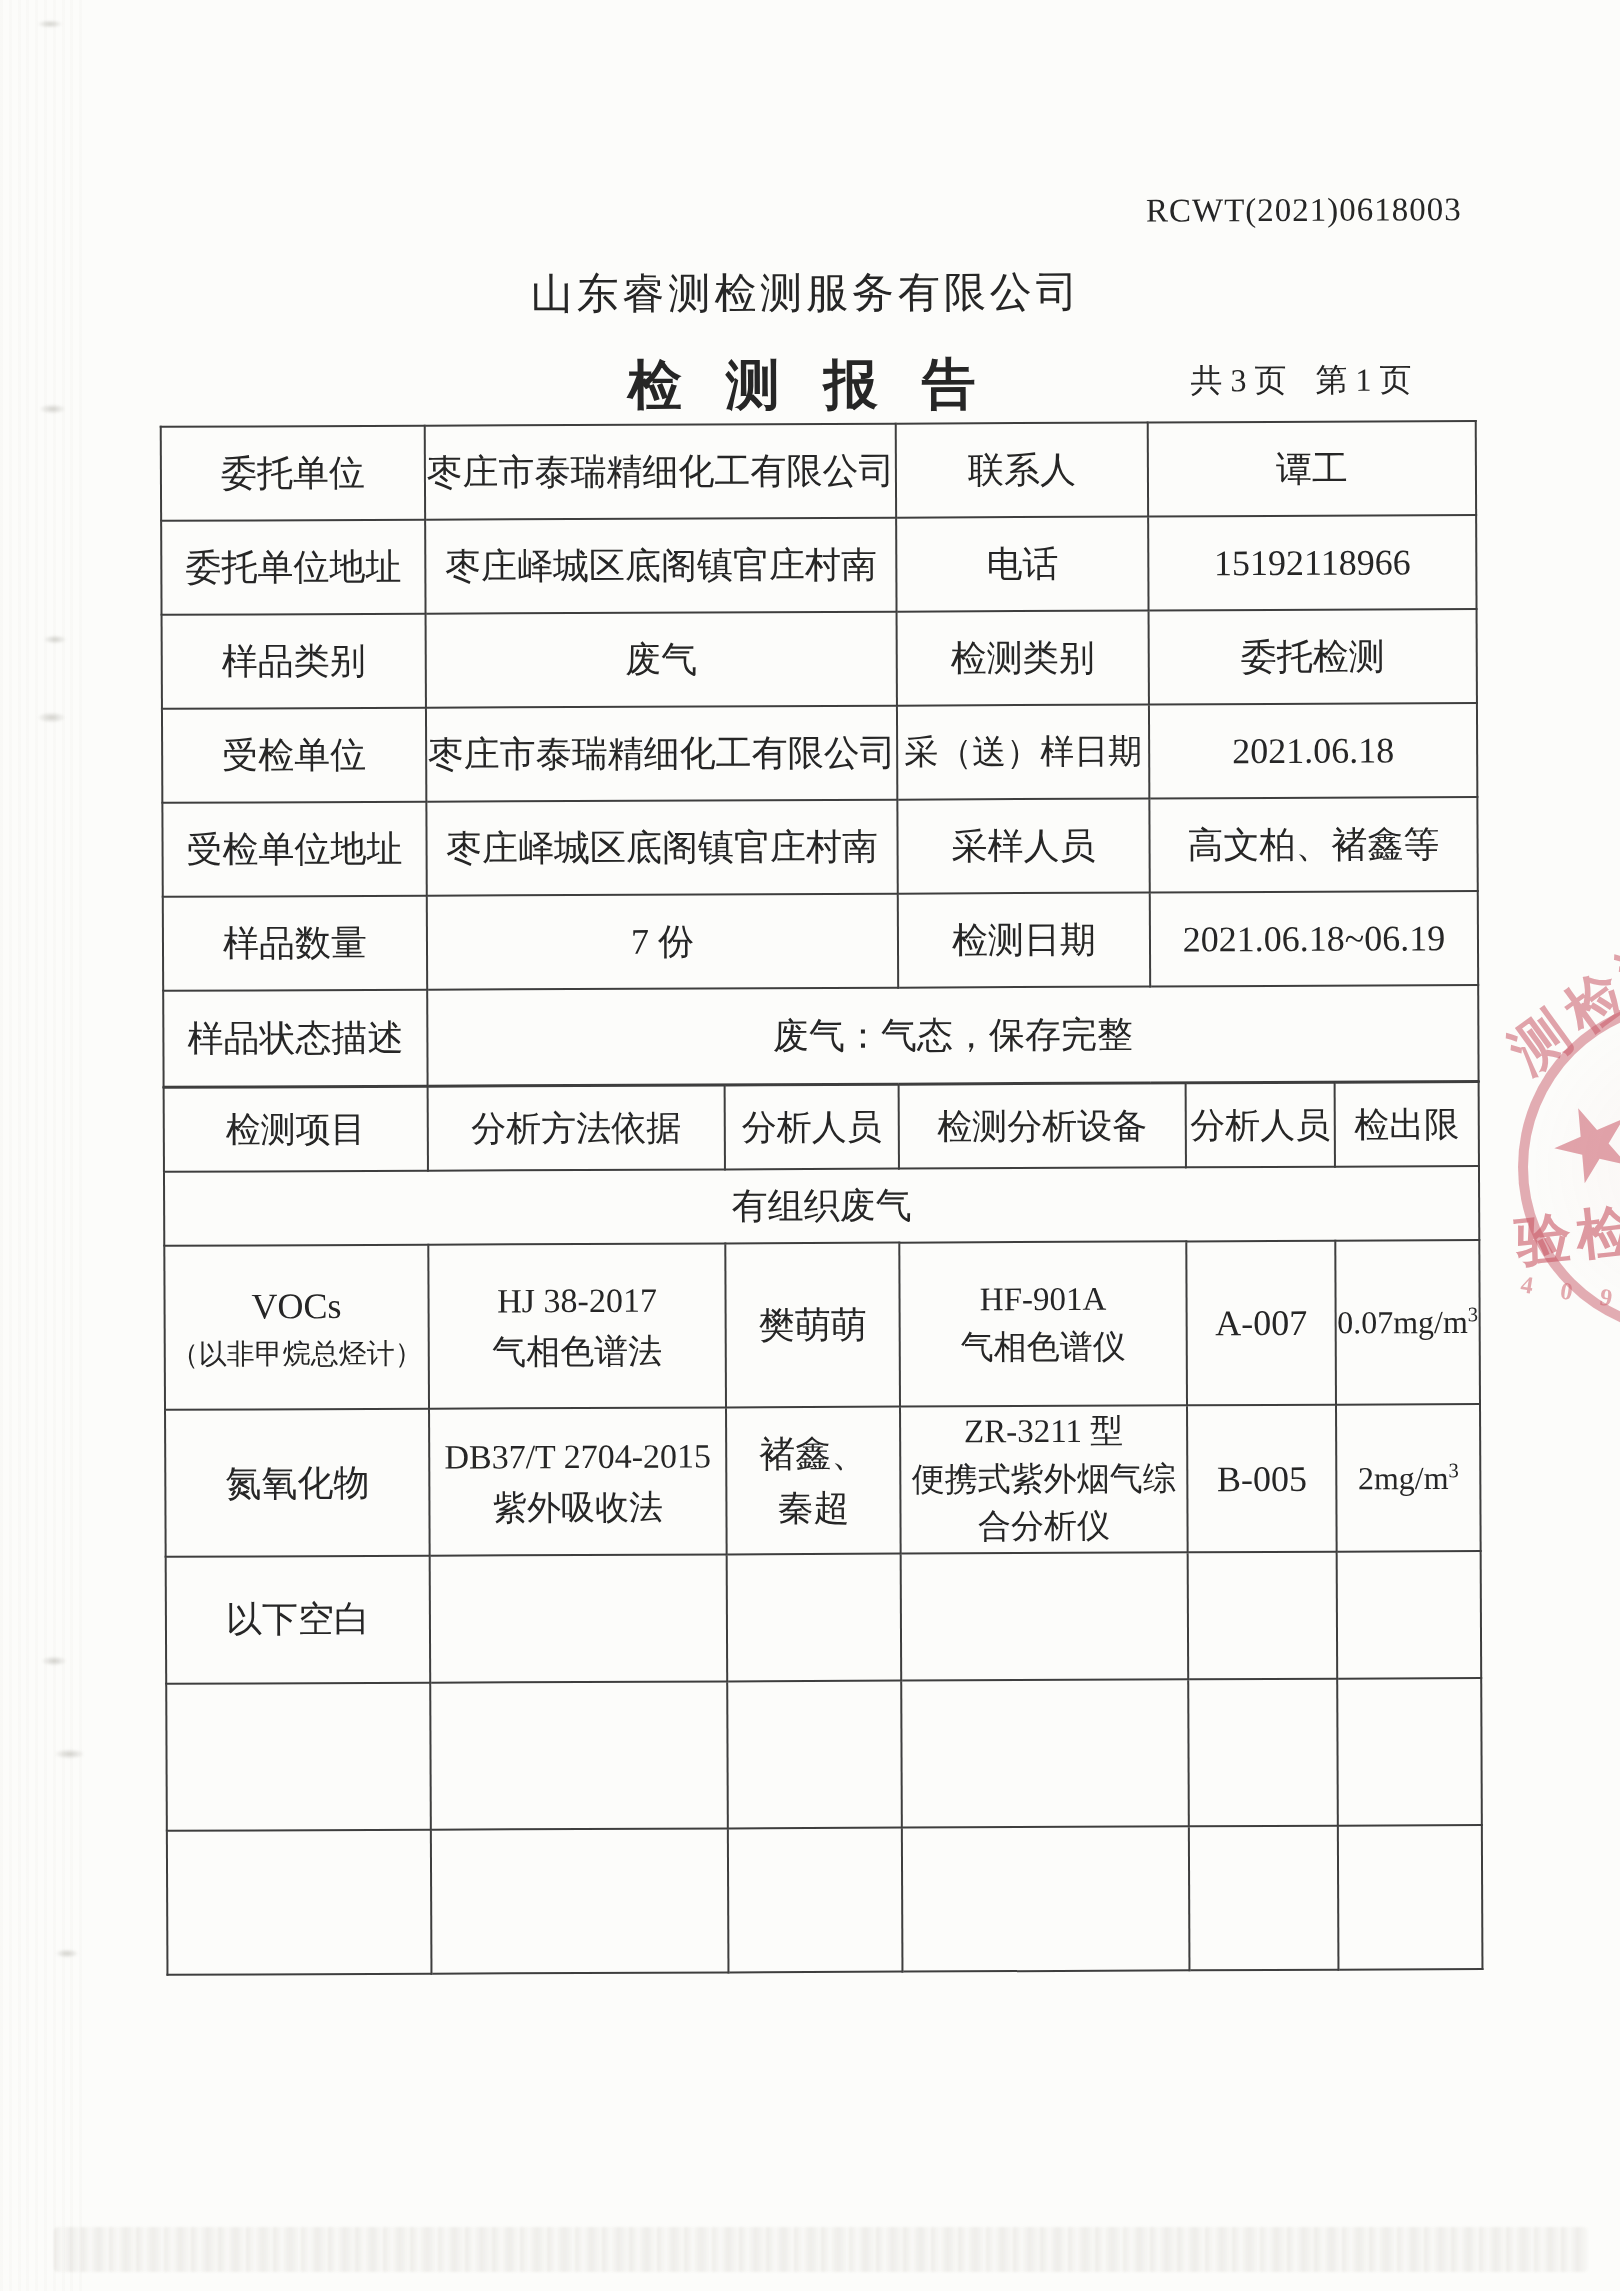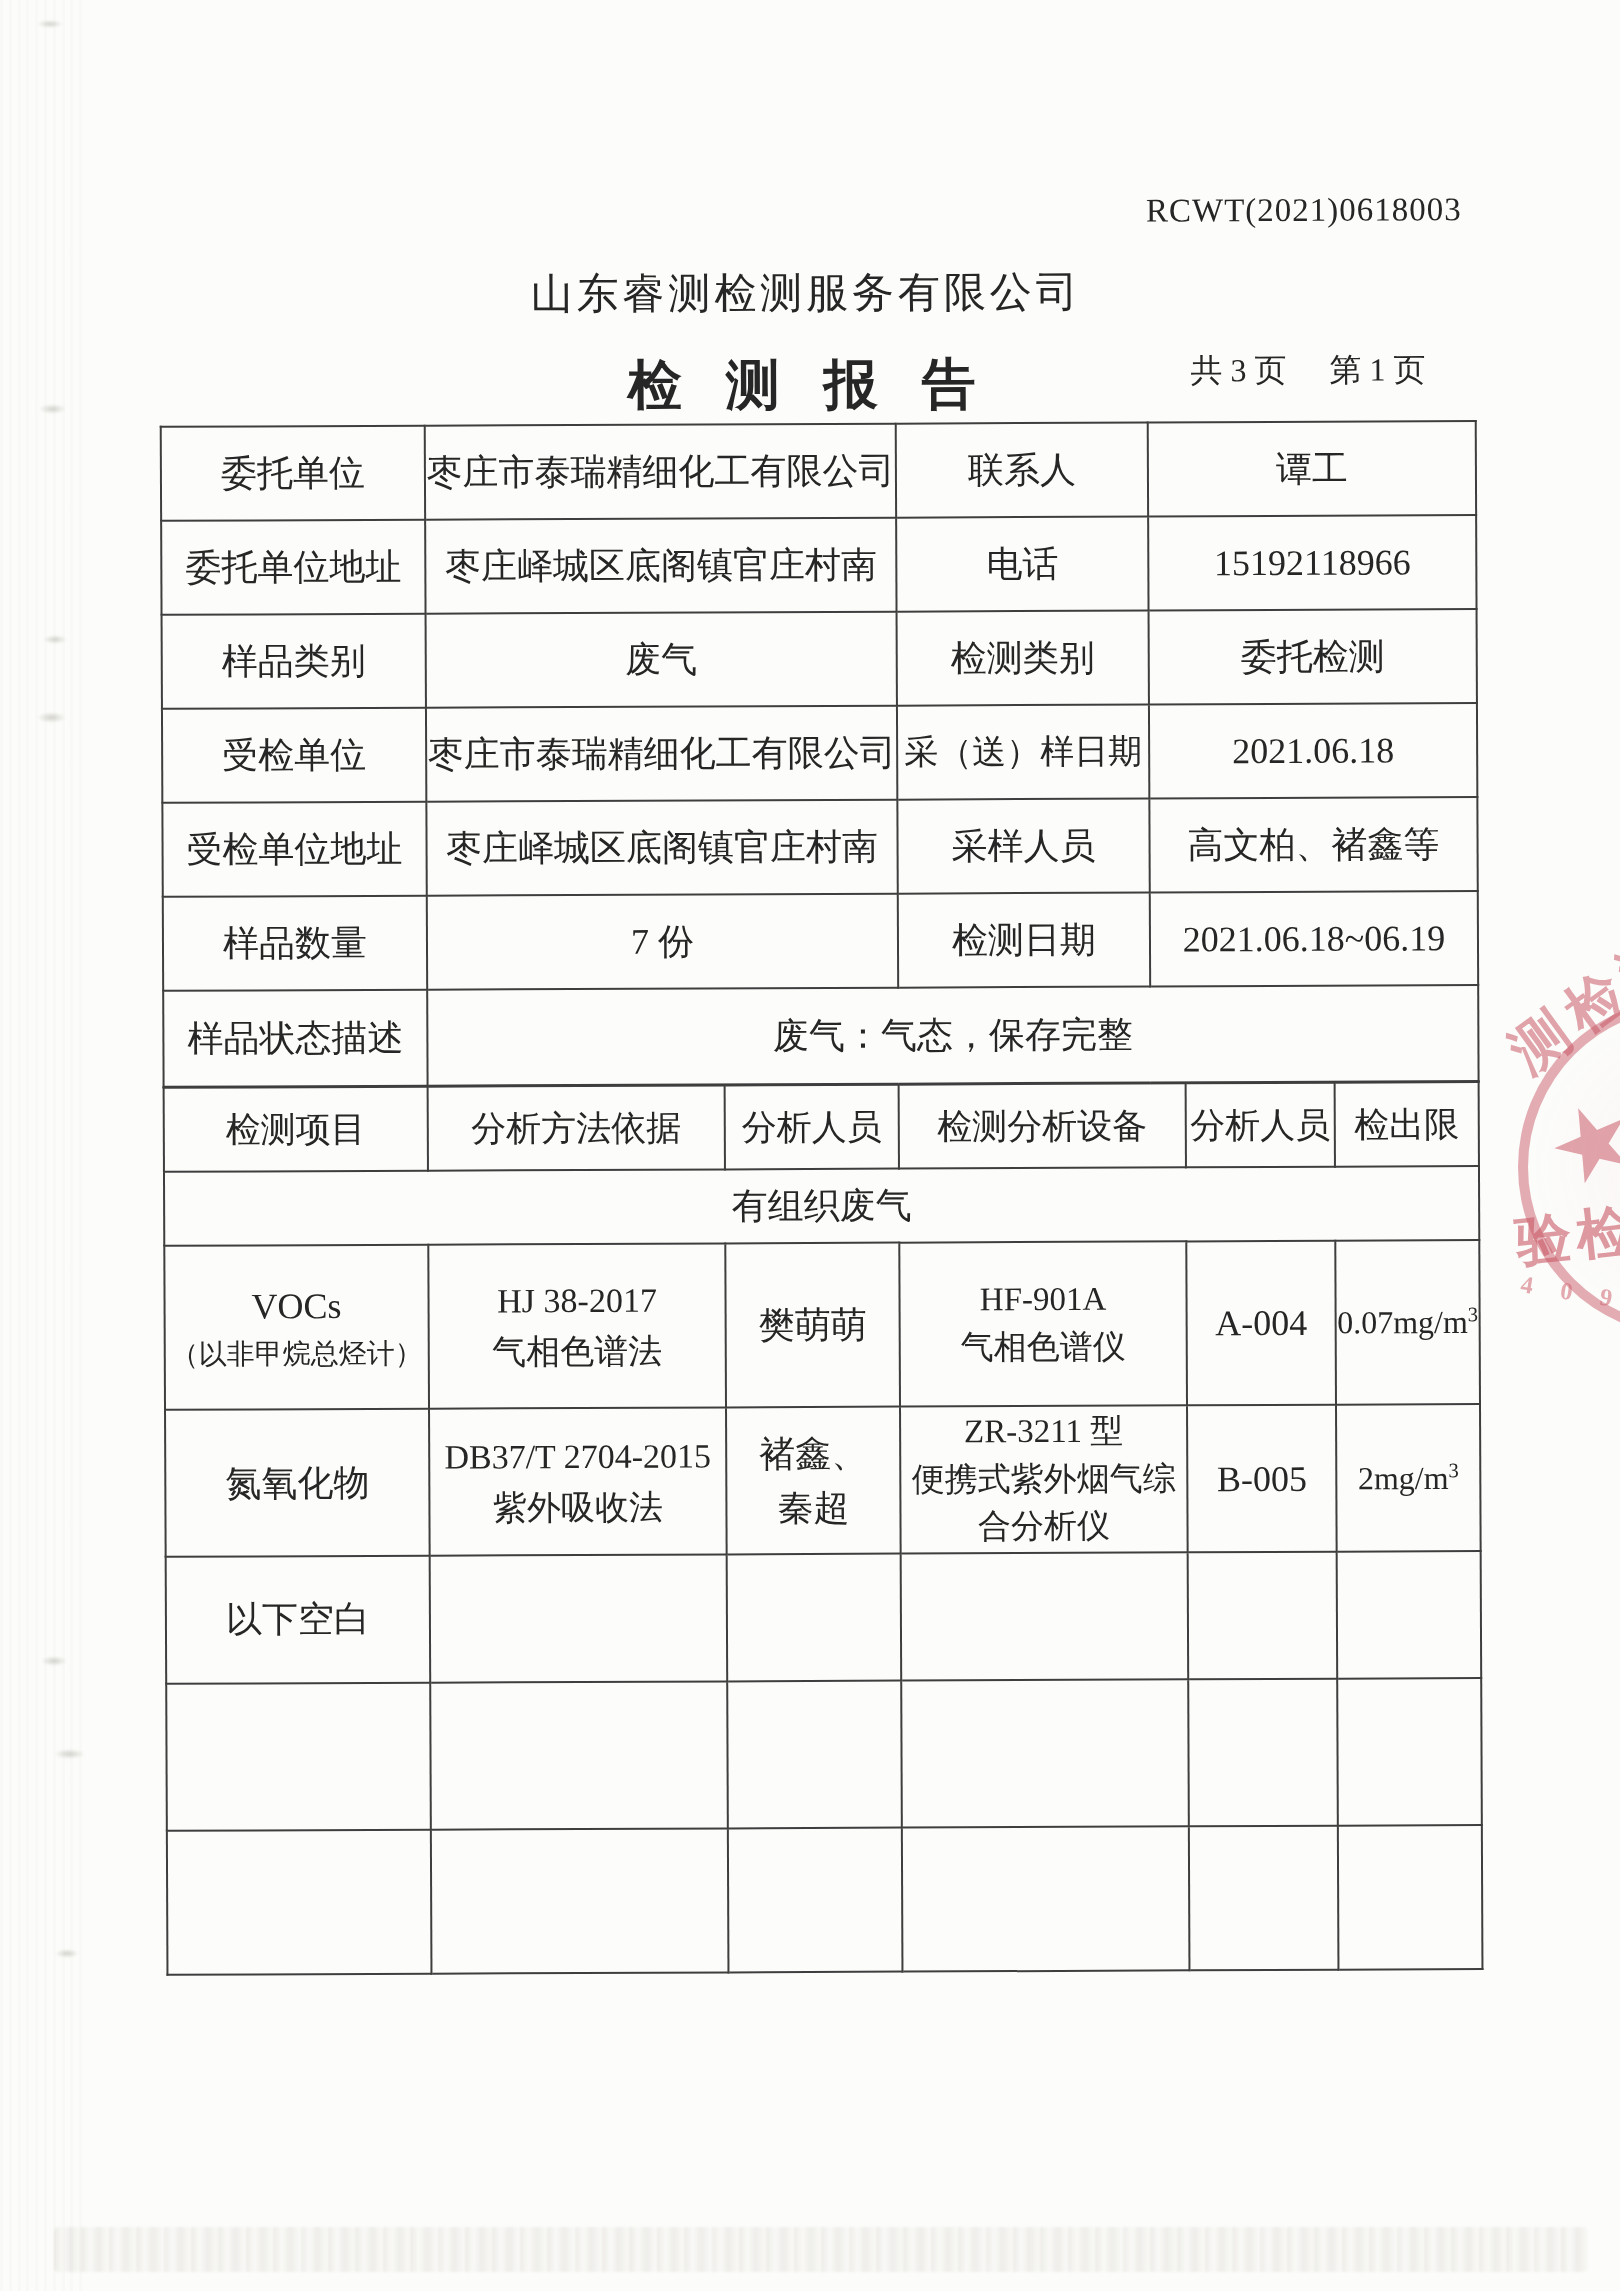--- a/index.html
+++ b/index.html
@@ -12,21 +12,21 @@
   }
   .doc{position:absolute;left:0;top:0;width:1620px;height:2292px;
        transform:rotate(-0.25deg);transform-origin:814px 1176px;}
 
   
   .report-no{position:absolute;top:194px;right:154px;font-size:33px;letter-spacing:1px;white-space:nowrap;}
   .company{position:absolute;top:265px;left:0;width:1620px;text-align:center;
            font-size:42px;letter-spacing:3.9px;white-space:nowrap;}
   .title{position:absolute;top:349px;left:631px;font-size:54px;font-weight:bold;
          letter-spacing:44px;white-space:nowrap;}
-  .pageinfo{position:absolute;top:351px;left:1194px;font-size:32px;display:flex;gap:43px;white-space:nowrap;}
+  .pageinfo{position:absolute;top:361px;left:1194px;font-size:32px;display:flex;gap:29px;white-space:nowrap;}
 
   
   table{border-collapse:collapse;table-layout:fixed;}
   .tbl{position:absolute;left:163px;}
   #tblA{top:423px;}
   #tblB{top:1084px;}
   td{border:2px solid #3e3e3e;text-align:center;vertical-align:middle;
      padding:0;font-size:36px;overflow:hidden;white-space:nowrap;}
   td.tight{font-size:34px;}
   td.hdr{font-size:35px;}
@@ -167,21 +167,21 @@
         </td>
         <td>
           <span class="l">樊萌萌</span>
           <span class="l"></span>
         </td>
         <td class="dev">
           <span class="l">HF-901A</span>
           <span class="l">气相色谱仪</span>
           <span class="l"></span>
         </td>
-        <td>A-004</td>
+        <td>A-007</td>
         <td class="limit">
           <span>0.07mg/m</span><sup>3</sup>
         </td>
       </tr>
       <tr style="height:147px">
         <td>
           <span class="l">氮氧化物</span>
           <span class="l sm"></span>
         </td>
         <td class="meth">

